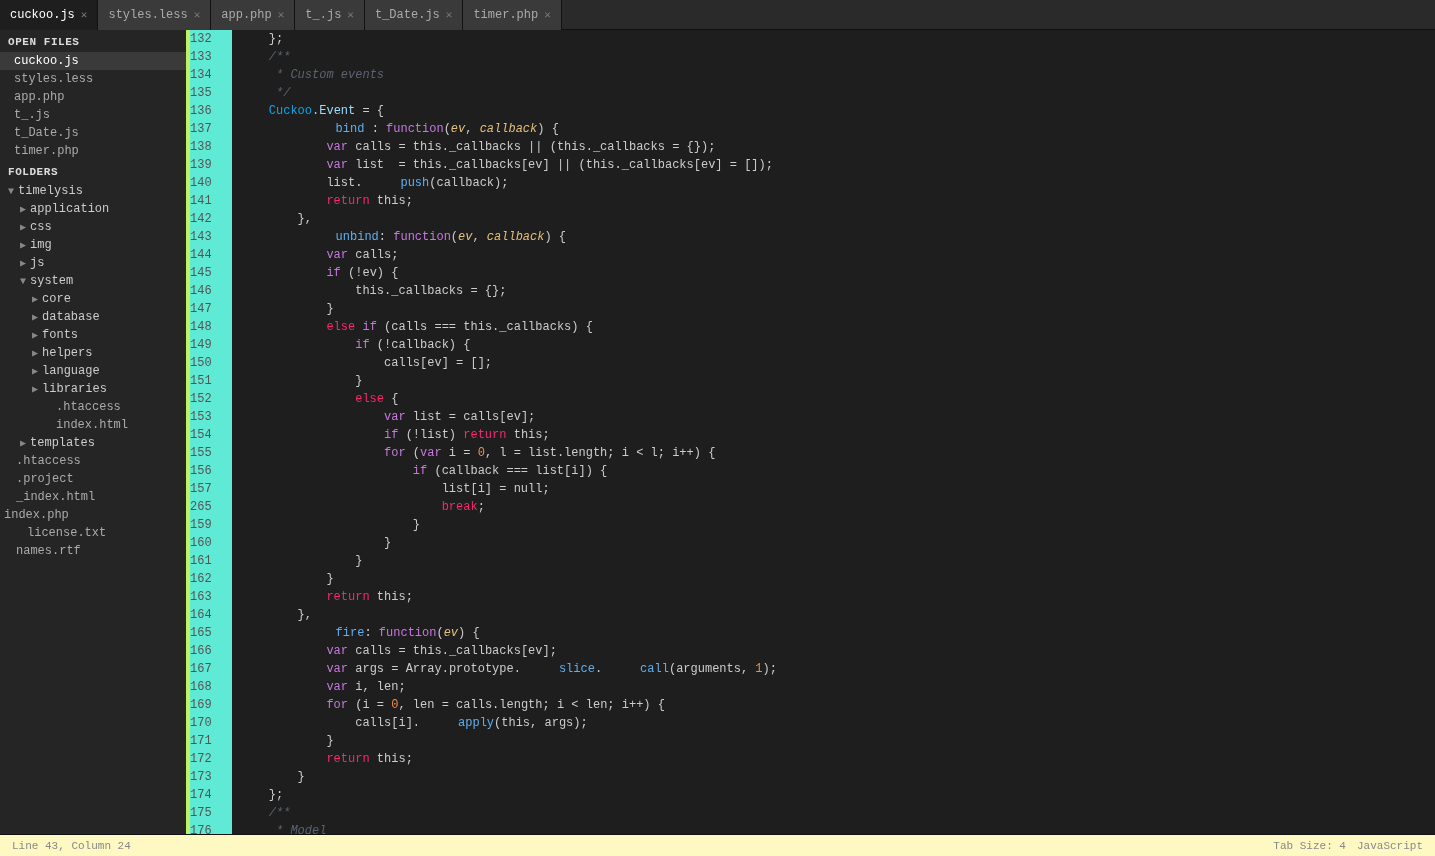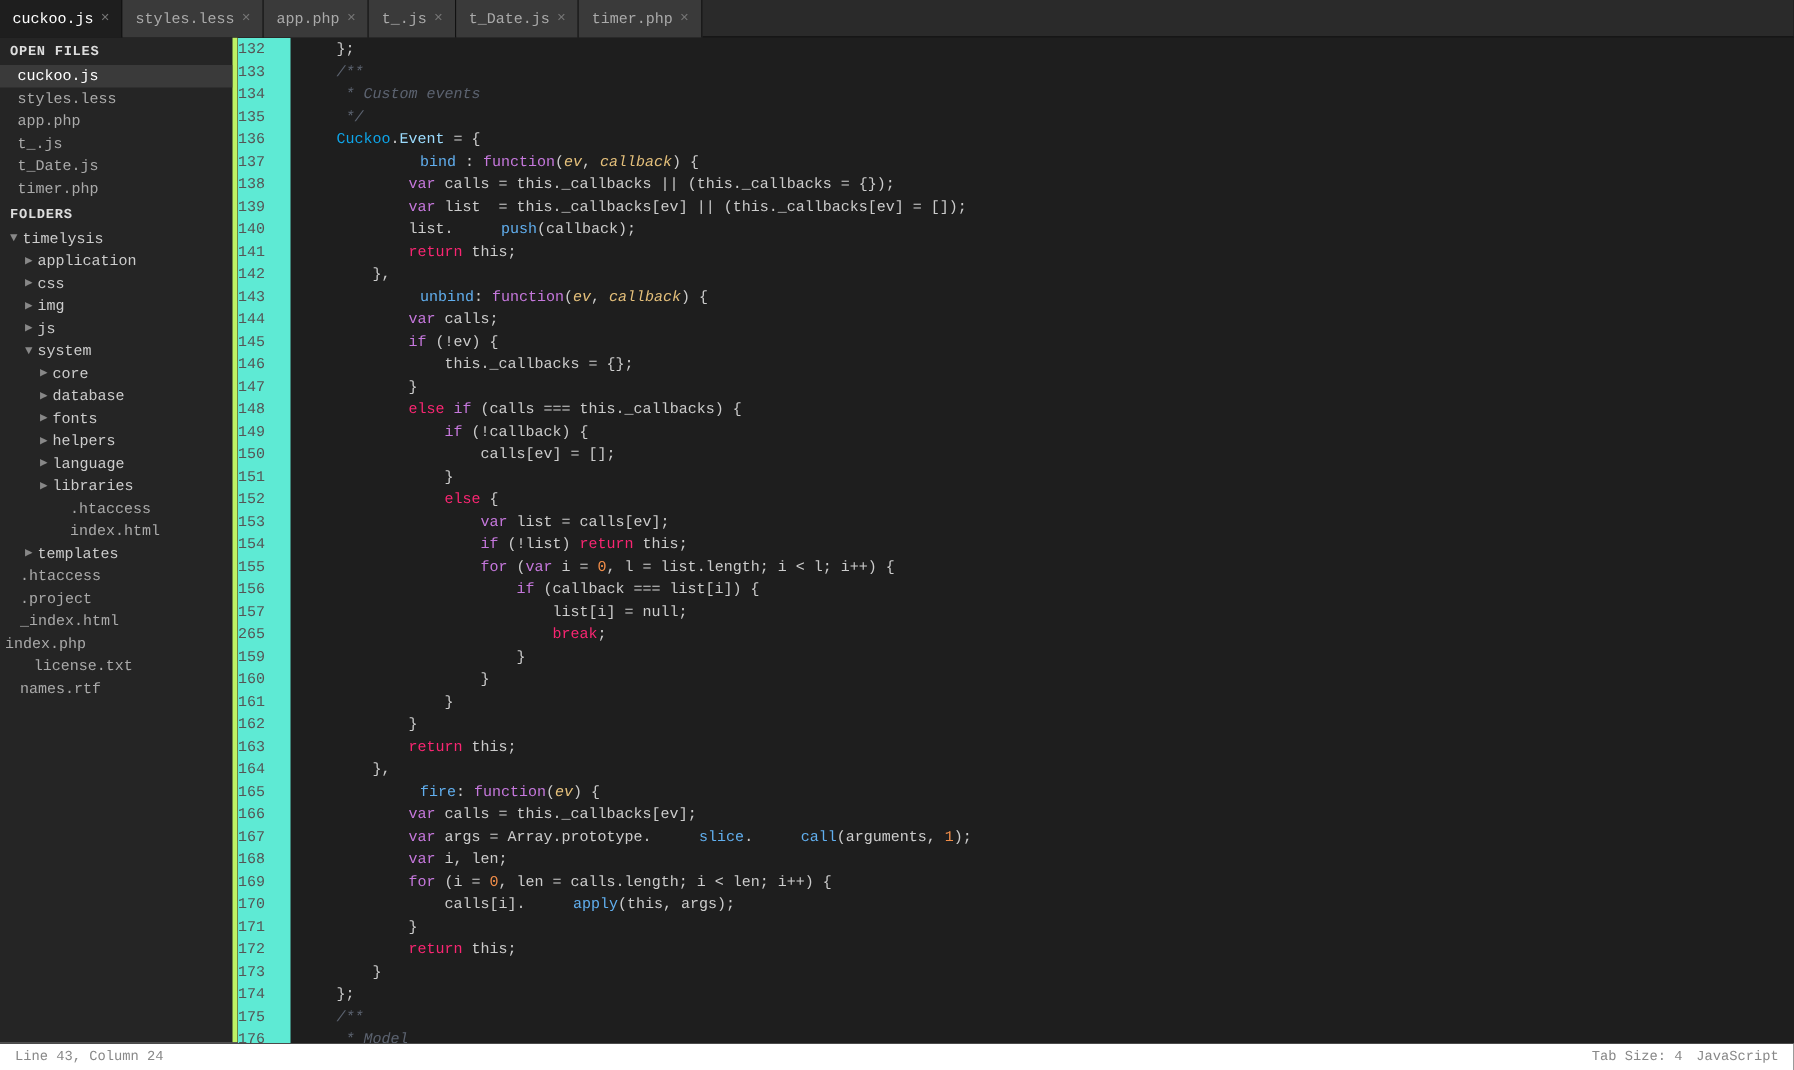--- a/index.html
+++ b/index.html
@@ -138,21 +138,21 @@
     .prop { color: #9cdcfe; }           
     .plain { color: #ccc; }        
     .param { color: #e5c07b; font-style: italic; }    
     .punc { color: #ccc; }
     .pink { color: #f92672; }
     .blue { color: #61afef; padding-left: 38px; }
     .purple { color: #c678dd; }
 
     
     .status-bar {
-      background: #ffffff;
+      background: #fef9c3;
       border-top: 1px solid #111;
       height: 22px;
       display: flex;
       align-items: center;
       justify-content: space-between;
       padding: 0 12px;
       font-size: 11px;
       color: #888;
       flex-shrink: 0;
     }

